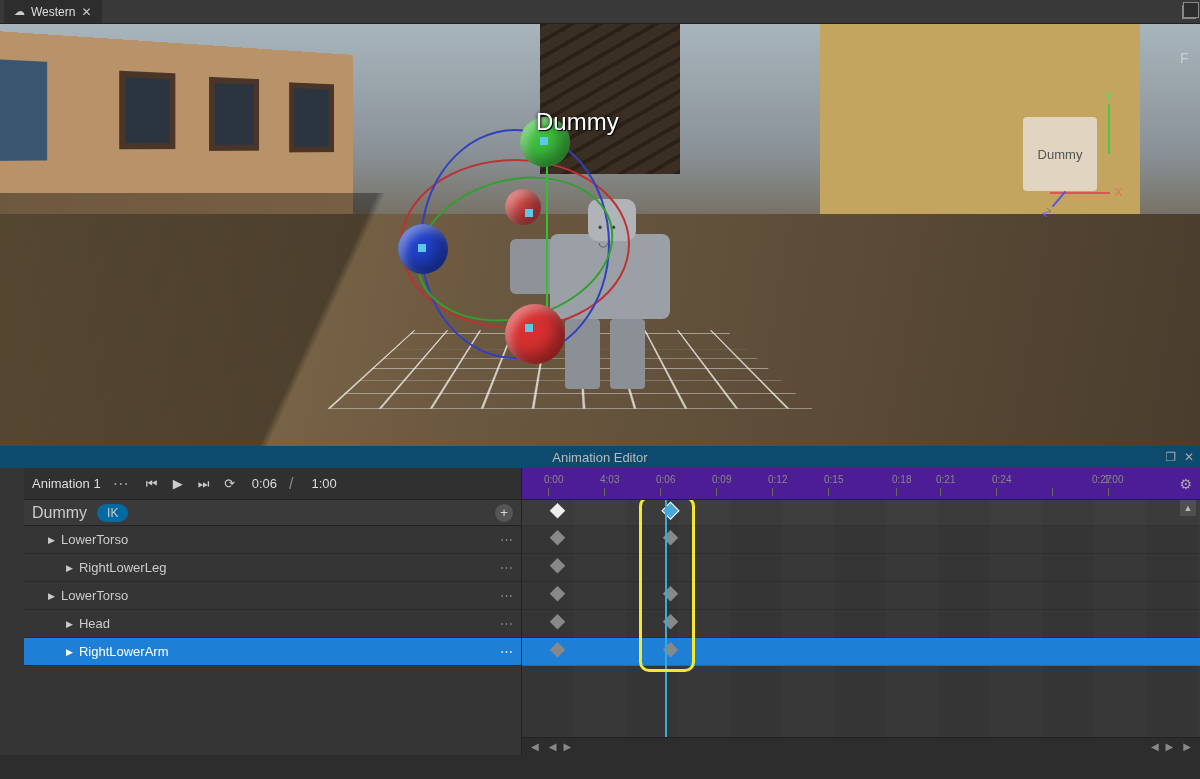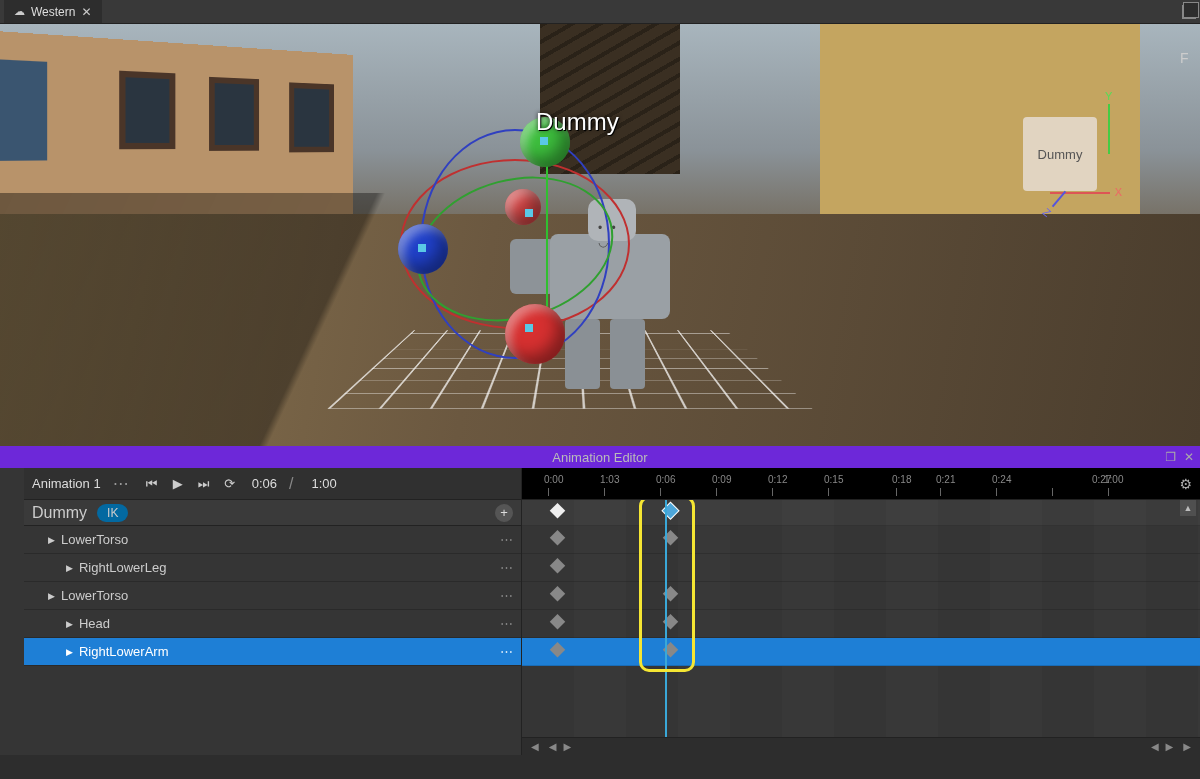--- a/index.html
+++ b/index.html
@@ -167,21 +167,21 @@
 
 
 .anim-editor {
   background:#353535;
 }
 .anim-title-bar {
   height:22px;
   display:flex; align-items:center; justify-content:center;
   font-size:13px; color:#bbb;
   position:relative;
-  background:#6d28d9;
+  background:#0c4a6e;
 }
 .anim-title-right { position:absolute; right:6px; display:flex; gap:8px; }
 .icon-btn { cursor:pointer; color:#aaa; font-size:12px; }
 
 .anim-body {
   display:flex;
   height: 287px;
   margin-left: 24px;
 }
 .anim-left {
@@ -244,21 +244,21 @@
 .track-row.depth-1 { padding-left:24px; }
 .track-row.depth-2 { padding-left:42px; }
 .track-row.selected { background:#1e7fd6; color:#fff; }
 .tri { font-size:9px; margin-right:6px; color:inherit;}
 .track-dots { margin-left:auto; color:#999; }
 .track-row.selected .track-dots { color:#fff;}
 
 
 .ruler {
   height:32px;
-  background:#000000;
+  background:#4c1d95;
   border-bottom:1px solid #222;
   position:relative;
   display:flex;
   align-items:center;
 }
 .ruler-inner {
   position:absolute; left:22px; right:40px; top:0; bottom:0;
 }
 .tick {
   position:absolute; top:6px;
@@ -430,21 +430,21 @@
             <span>RightLowerArm</span>
             <span class="track-dots">⋯</span>
           </div>
         </div>
     </div>
 
     <div class="anim-right">
       <div class="ruler">
         <div class="ruler-inner" id="ruler-inner">
             <div class="tick" style="left: 0px;">0:00</div>
-            <div class="tick" style="left: 56px;">1:03</div>
+            <div class="tick" style="left: 56px;">4:03</div>
             <div class="tick" style="left: 112px;">0:06</div>
             <div class="tick" style="left: 168px;">0:09</div>
             <div class="tick" style="left: 224px;">0:12</div>
             <div class="tick" style="left: 280px;">0:15</div>
             <div class="tick" style="left: 348px;">0:18</div>
             <div class="tick" style="left: 392px;">0:21</div>
             <div class="tick" style="left: 448px;">0:24</div>
             <div class="tick" style="left: 504px; padding-left: 44px;">0:27</div>
             <div class="tick" style="left: 560px;">1:00</div>
           </div>

